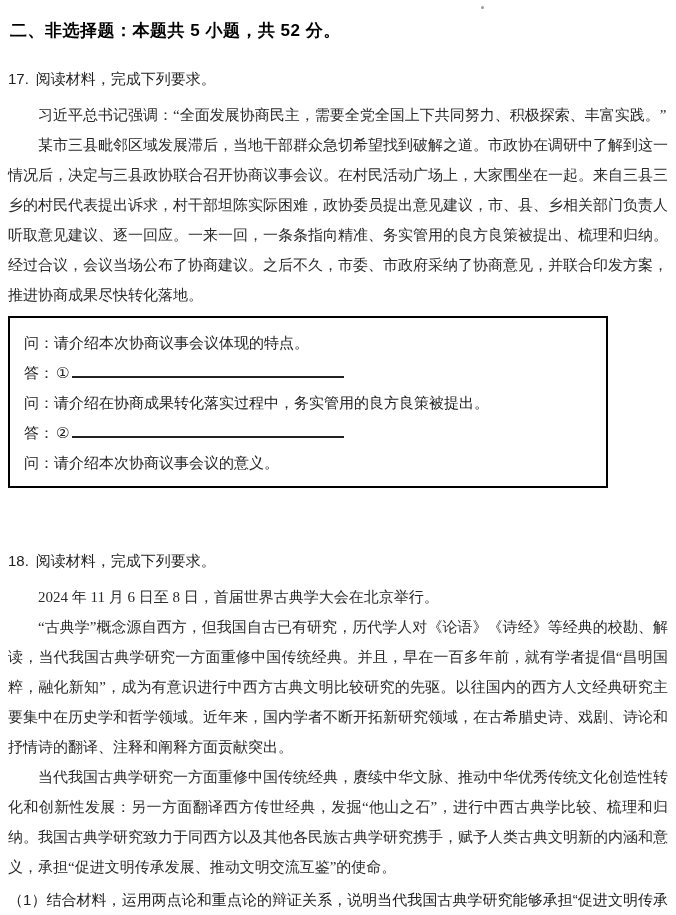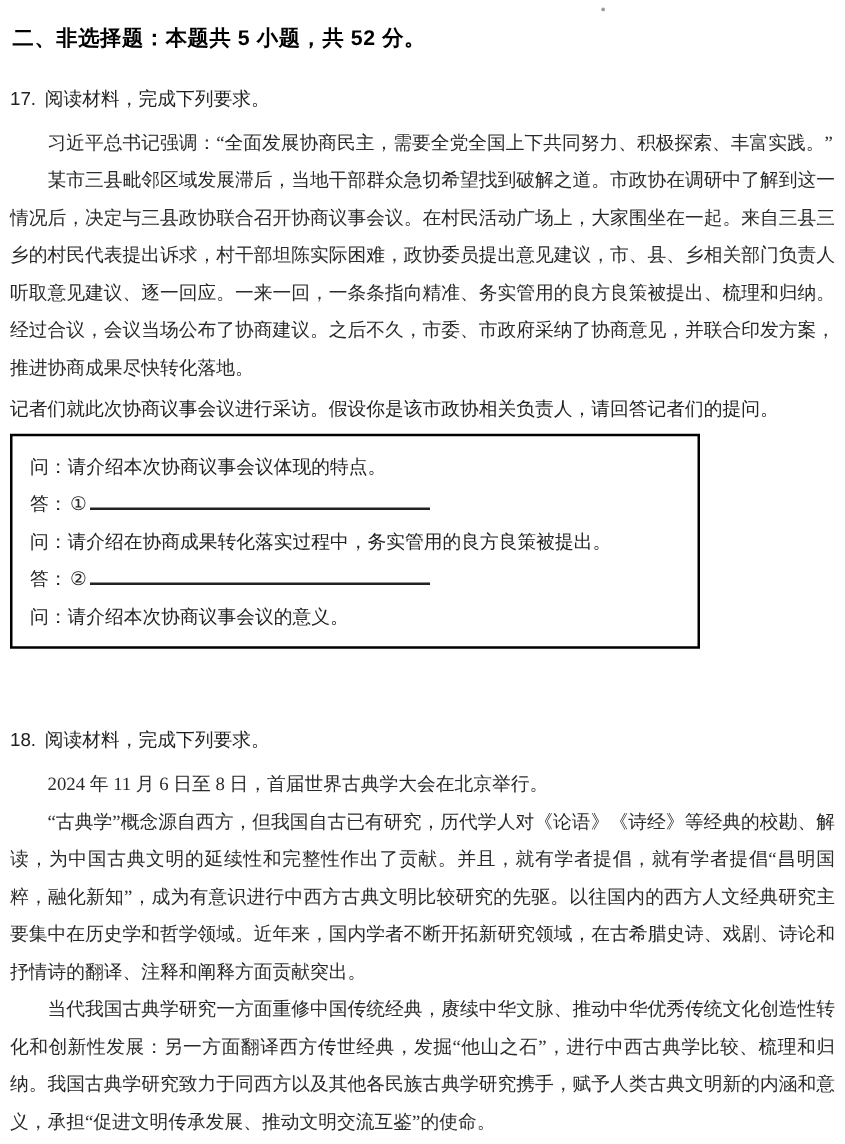--- a/index.html
+++ b/index.html
@@ -39,21 +39,21 @@
   .intro {
     font-size: 15px;
     line-height: 26px;
     margin: 5px 0 0 0;
     color: #222;
   }
 
   .qa-box {
     border: 2px solid #000;
     margin-top: 6px;
-    width: 552px;
+    width: 600px;
     box-sizing: border-box;
     padding: 10px 14px 8px 14px;
     font-size: 15px;
     color: #222;
   }
   .qa-line { line-height: 30px; }
   .answer-marker { margin-left: 2px; }
   .answer-blank {
     display: inline-block;
     width: 272px;
@@ -92,21 +92,20 @@
 
   <div class="section-header">二、非选择题：本题共 5 小题，共 52 分。</div>
 
   <div class="q-head">
     <span class="q-num">17.</span><span>阅读材料，完成下列要求。</span>
   </div>
 
   <p class="material first">习近平总书记强调：“全面发展协商民主，需要全党全国上下共同努力、积极探索、丰富实践。”</p>
   <p class="material">某市三县毗邻区域发展滞后，当地干部群众急切希望找到破解之道。市政协在调研中了解到这一情况后，决定与三县政协联合召开协商议事会议。在村民活动广场上，大家围坐在一起。来自三县三乡的村民代表提出诉求，村干部坦陈实际困难，政协委员提出意见建议，市、县、乡相关部门负责人听取意见建议、逐一回应。一来一回，一条条指向精准、务实管用的良方良策被提出、梳理和归纳。经过合议，会议当场公布了协商建议。之后不久，市委、市政府采纳了协商意见，并联合印发方案，推进协商成果尽快转化落地。</p>
 
-  <p class="intro">记者们就此次协商议事会议进行采访。假设你是该市政协相关负责人，请回答记者们的提问。</p>
 
   <div class="qa-box">
 
     <div class="qa-line">
       <span>问：</span><span>请介绍本次协商议事会议体现的特点。</span>
     </div>
     <div class="qa-line">
       <span>答：</span><span class="answer-marker">①</span><span class="answer-blank"></span>
     </div>
 
@@ -123,18 +122,18 @@
 
   </div>
 
   <div class="section-gap"></div>
 
   <div class="q-head">
     <span class="q-num">18.</span><span>阅读材料，完成下列要求。</span>
   </div>
 
   <p class="material first">2024 年 11 月 6 日至 8 日，首届世界古典学大会在北京举行。</p>
-  <p class="material">“古典学”概念源自西方，但我国自古已有研究，历代学人对《论语》《诗经》等经典的校勘、解读，为中国古典文明的延续性和完整性作出了贡献。并且，就有学者提倡，就有学者提倡“昌明国粹，融化新知”，成为有意识进行中西方古典文明比较研究的先驱。以往国内的西方人文经典研究主要集中在历史学和哲学领域。近年来，国内学者不断开拓新研究领域，在古希腊史诗、戏剧、诗论和抒情诗的翻译、注释和阐释方面贡献突出。</p>
+  <p class="material">“古典学”概念源自西方，但我国自古已有研究，历代学人对《论语》《诗经》等经典的校勘、解读，当代我国古典学研究一方面重修中国传统经典。并且，早在一百多年前，就有学者提倡“昌明国粹，融化新知”，成为有意识进行中西方古典文明比较研究的先驱。以往国内的西方人文经典研究主要集中在历史学和哲学领域。近年来，国内学者不断开拓新研究领域，在古希腊史诗、戏剧、诗论和抒情诗的翻译、注释和阐释方面贡献突出。</p>
   <p class="material">当代我国古典学研究一方面重修中国传统经典，赓续中华文脉、推动中华优秀传统文化创造性转化和创新性发展：另一方面翻译西方传世经典，发掘“他山之石”，进行中西古典学比较、梳理和归纳。我国古典学研究致力于同西方以及其他各民族古典学研究携手，赋予人类古典文明新的内涵和意义，承担“促进文明传承发展、推动文明交流互鉴”的使命。</p>
 
   <p class="sub-q">（1）结合材料，运用两点论和重点论的辩证关系，说明当代我国古典学研究能够承担“促进文明传承发展、</p>
 
 </div>
 
 </body></html>

